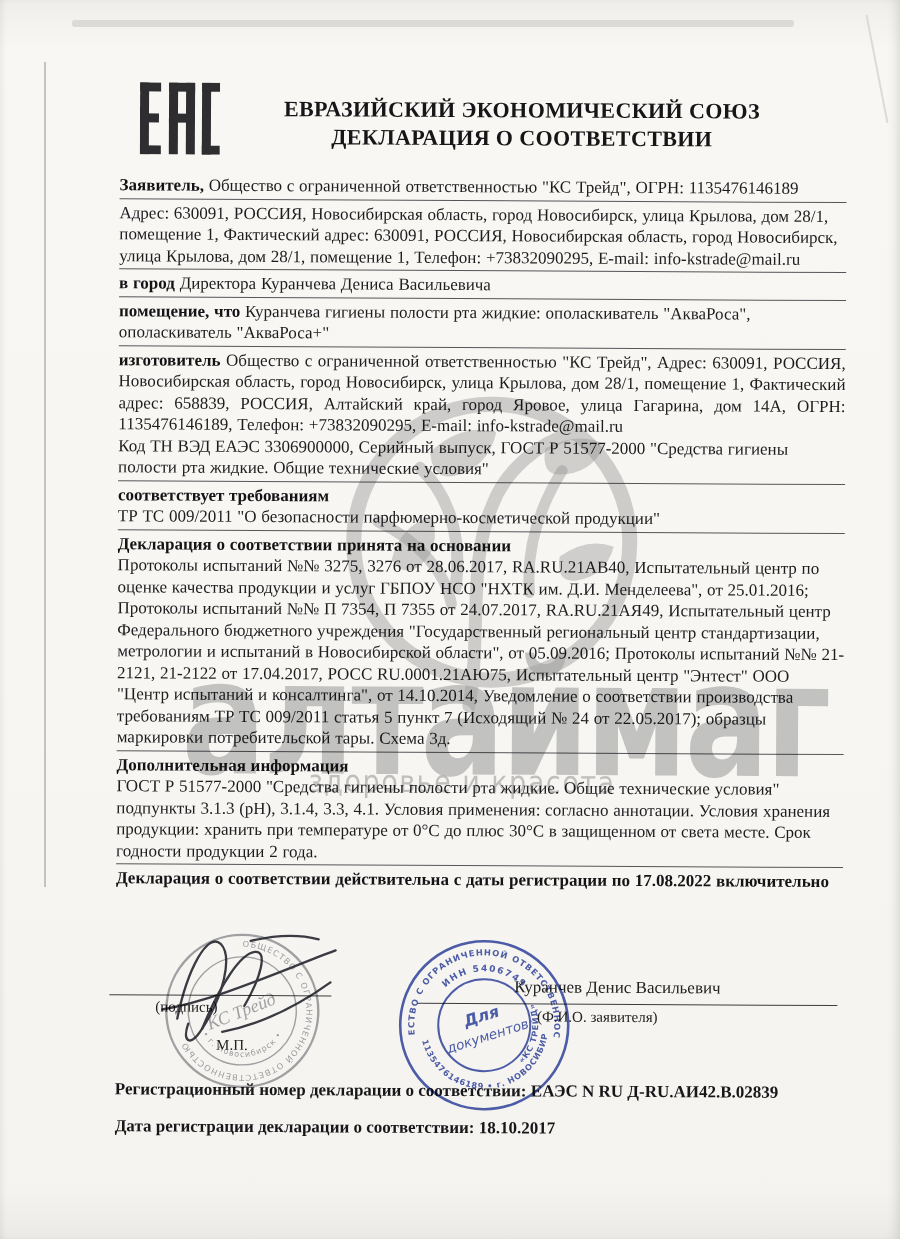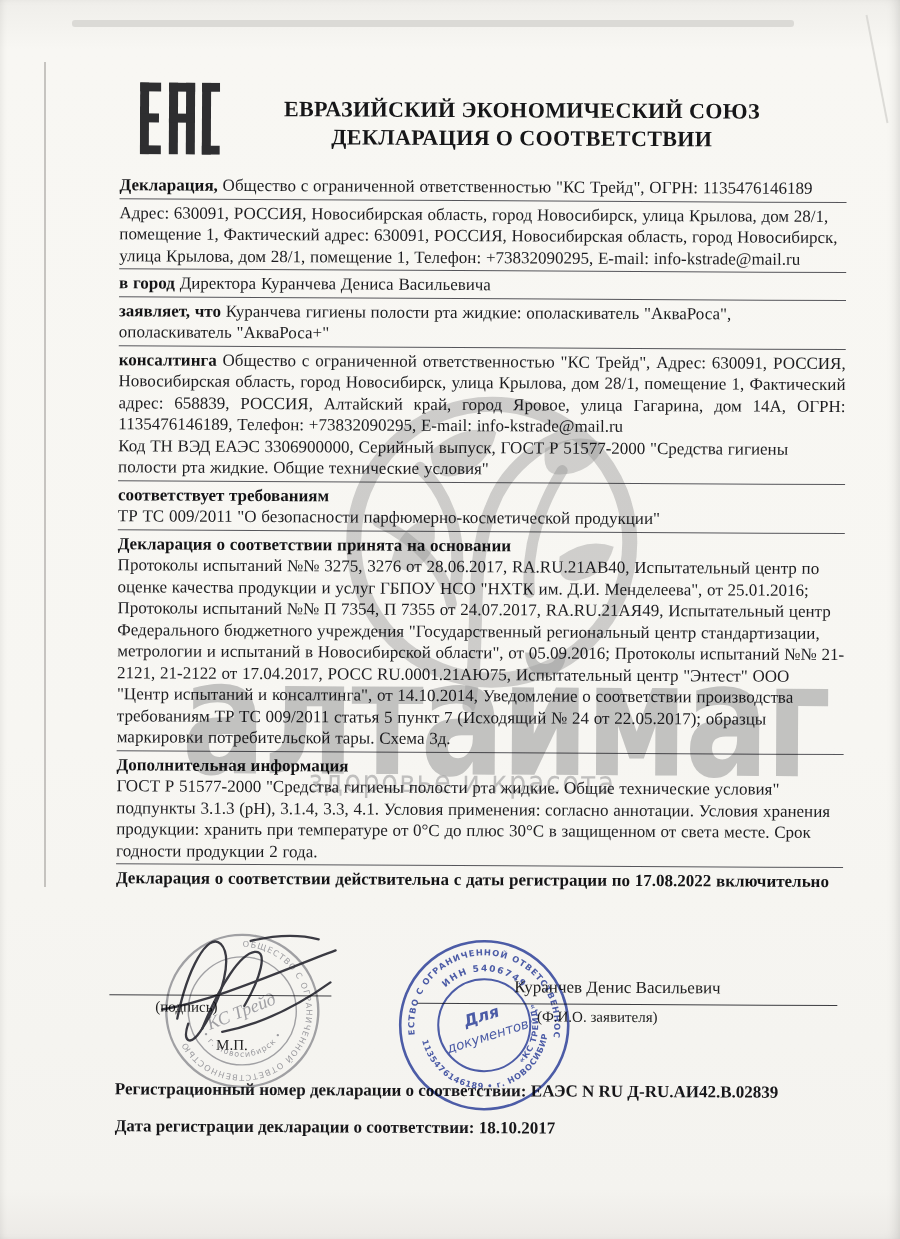--- a/index.html
+++ b/index.html
@@ -59,41 +59,41 @@
   </svg>
 
   <div class="titleblock">
     <div>ЕВРАЗИЙСКИЙ ЭКОНОМИЧЕСКИЙ СОЮЗ</div>
     <div>ДЕКЛАРАЦИЯ О СООТВЕТСТВИИ</div>
   </div>
 
   <div class="content">
 
     <div>
-      <span class="b">Декларация, </span><span>Общество с ограниченной ответственностью "КС Трейд", ОГРН: 1135476146189</span>
+      <span class="b">Заявитель, </span><span>Общество с ограниченной ответственностью "КС Трейд", ОГРН: 1135476146189</span>
     </div>
     <div class="rule"></div>
 
     <div>
       <span>Адрес: 630091, РОССИЯ, Новосибирская область, город Новосибирск, улица Крылова, дом 28/1, помещение 1, Фактический адрес: 630091, РОССИЯ, Новосибирская область, город Новосибирск, улица Крылова, дом 28/1, помещение 1, Телефон: +73832090295, E-mail: info-kstrade@mail.ru</span>
     </div>
     <div class="rule"></div>
 
     <div>
       <span class="b">в город </span><span>Директора Куранчева Дениса Васильевича</span>
     </div>
     <div class="rule"></div>
 
     <div>
-      <span class="b">заявляет, что </span><span>Куранчева гигиены полости рта жидкие: ополаскиватель "АкваРоса", ополаскиватель "АкваРоса+"</span>
+      <span class="b">помещение, что </span><span>Куранчева гигиены полости рта жидкие: ополаскиватель "АкваРоса", ополаскиватель "АкваРоса+"</span>
     </div>
     <div class="rule"></div>
 
     <div class="just">
-      <span class="b">консалтинга </span><span>Общество с ограниченной ответственностью "КС Трейд", Адрес: 630091, РОССИЯ, Новосибирская область, город Новосибирск, улица Крылова, дом 28/1, помещение 1, Фактический адрес: 658839, РОССИЯ, Алтайский край, город Яровое, улица Гагарина, дом 14А, ОГРН: 1135476146189, Телефон: +73832090295, E-mail: info-kstrade@mail.ru</span>
+      <span class="b">изготовитель </span><span>Общество с ограниченной ответственностью "КС Трейд", Адрес: 630091, РОССИЯ, Новосибирская область, город Новосибирск, улица Крылова, дом 28/1, помещение 1, Фактический адрес: 658839, РОССИЯ, Алтайский край, город Яровое, улица Гагарина, дом 14А, ОГРН: 1135476146189, Телефон: +73832090295, E-mail: info-kstrade@mail.ru</span>
     </div>
     <div>
       <span>Код ТН ВЭД ЕАЭС 3306900000, Серийный выпуск, ГОСТ Р 51577-2000 "Средства гигиены полости рта жидкие. Общие технические условия"</span>
     </div>
     <div class="rule"></div>
 
     <div class="b">соответствует требованиям</div>
     <div>ТР ТС 009/2011 "О безопасности парфюмерно-косметической продукции"</div>
     <div class="rule"></div>
 

